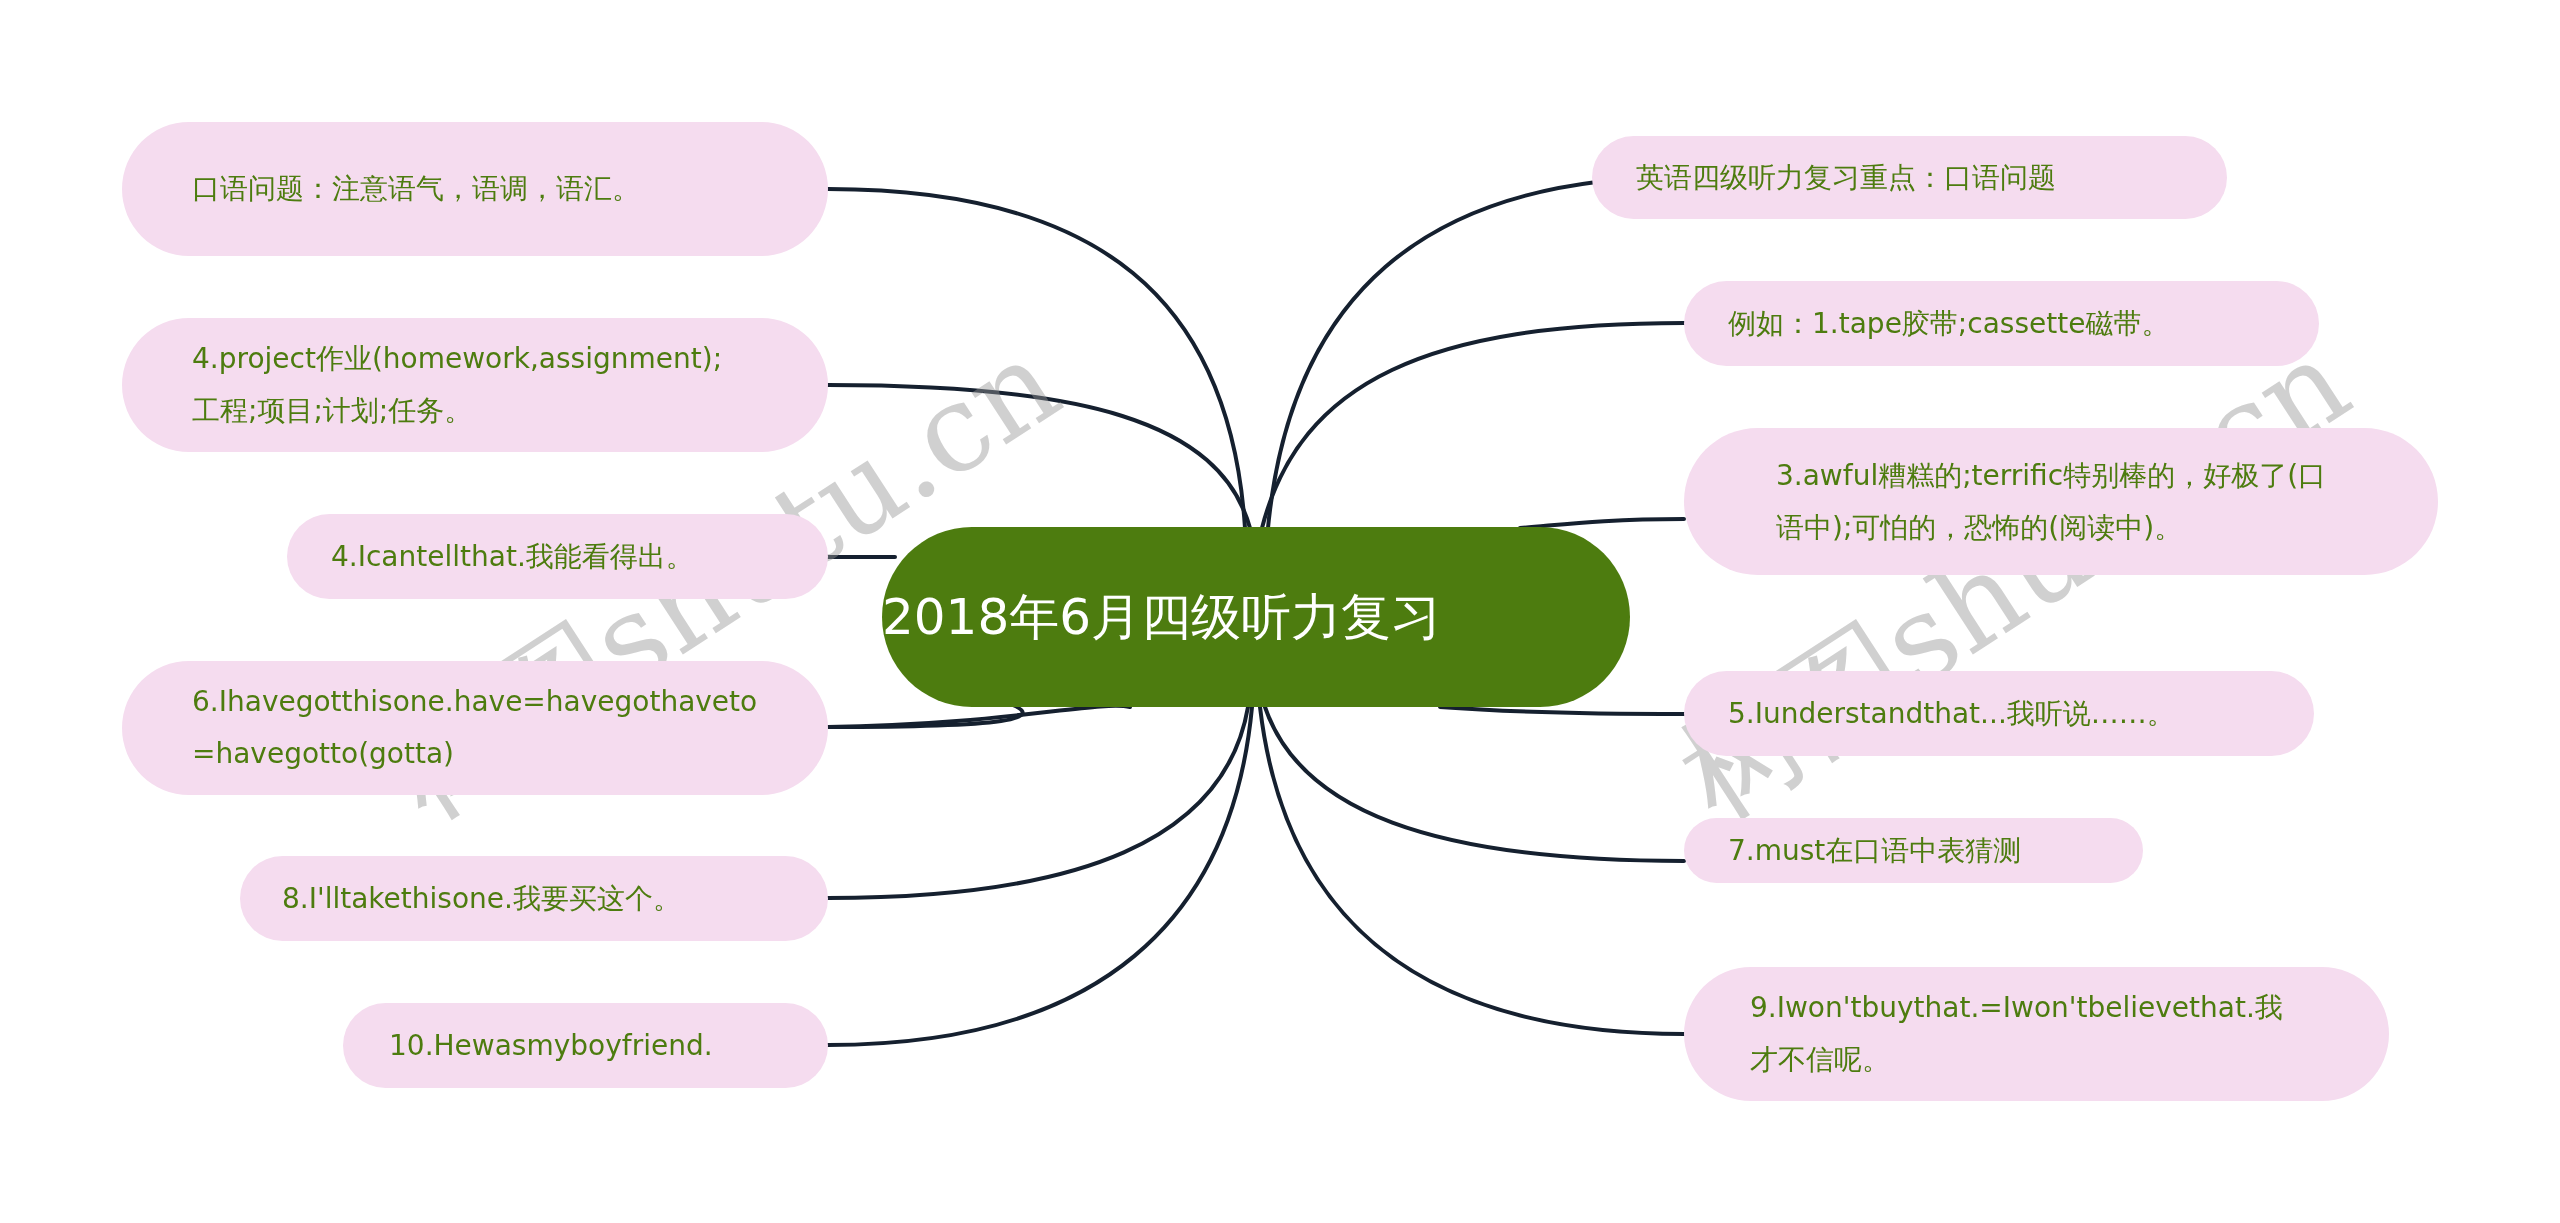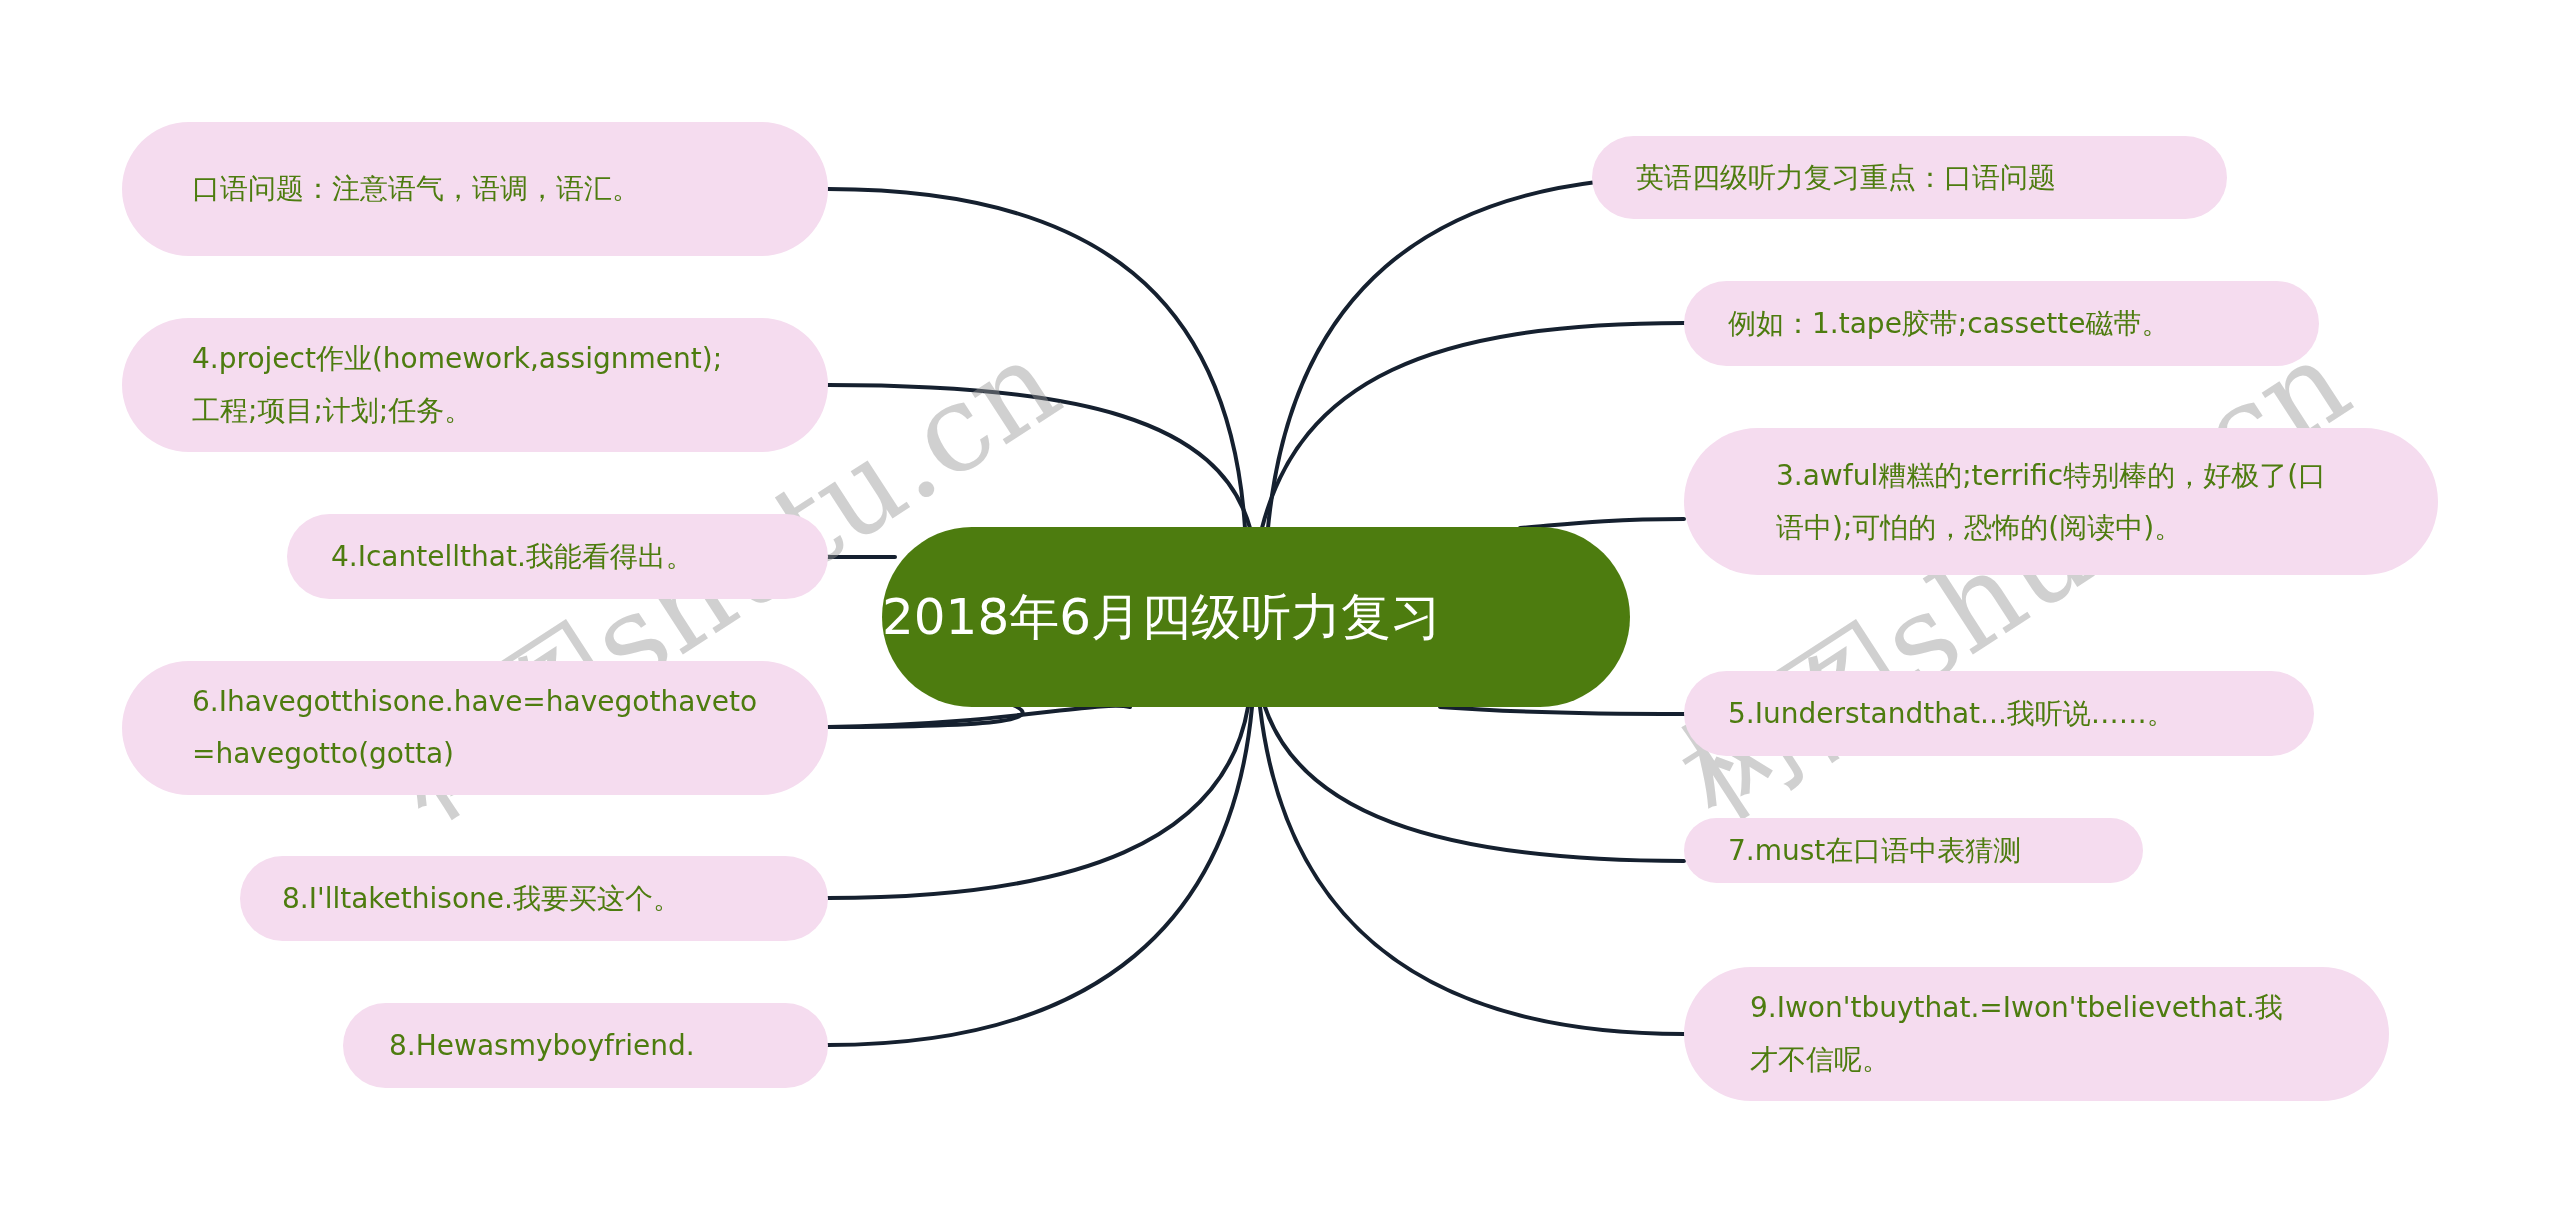--- a/index.html
+++ b/index.html
@@ -59,21 +59,21 @@
 <div class="node single" style="left:287px; top:514px; width:541px; height:85px; padding:0 40px 0 44px;">
   <span class="txt">4.Icantellthat.我能看得出。</span>
 </div>
 <div class="node" style="left:122px; top:661px; width:706px; height:134px; padding:8px 60px 8px 70px;justify-content:center;">
   <span class="txt">6.Ihavegotthisone.have=havegothaveto=havegotto(gotta)</span>
 </div>
 <div class="node single" style="left:240px; top:856px; width:588px; height:85px; padding:0 30px 0 42px;">
   <span class="txt">8.I'lltakethisone.我要买这个。</span>
 </div>
 <div class="node single" style="left:343px; top:1003px; width:485px; height:85px; padding:0 30px 0 46px;">
-  <span class="txt">8.Hewasmyboyfriend.</span>
+  <span class="txt">10.Hewasmyboyfriend.</span>
 </div>
 
 <div class="node single" style="left:1592px; top:136px; width:635px; height:83px; padding:0 30px 0 44px;">
   <span class="txt">英语四级听力复习重点：口语问题</span>
 </div>
 <div class="node single" style="left:1684px; top:281px; width:635px; height:85px; padding:0 30px 0 44px;">
   <span class="txt">例如：1.tape胶带;cassette磁带。</span>
 </div>
 <div class="node" style="left:1684px; top:428px; width:754px; height:147px; border-radius:92px; padding:8px 90px 8px 92px;">
   <span class="txt">3.awful糟糕的;terrific特别棒的，好极了(口语中);可怕的，恐怖的(阅读中)。</span>

